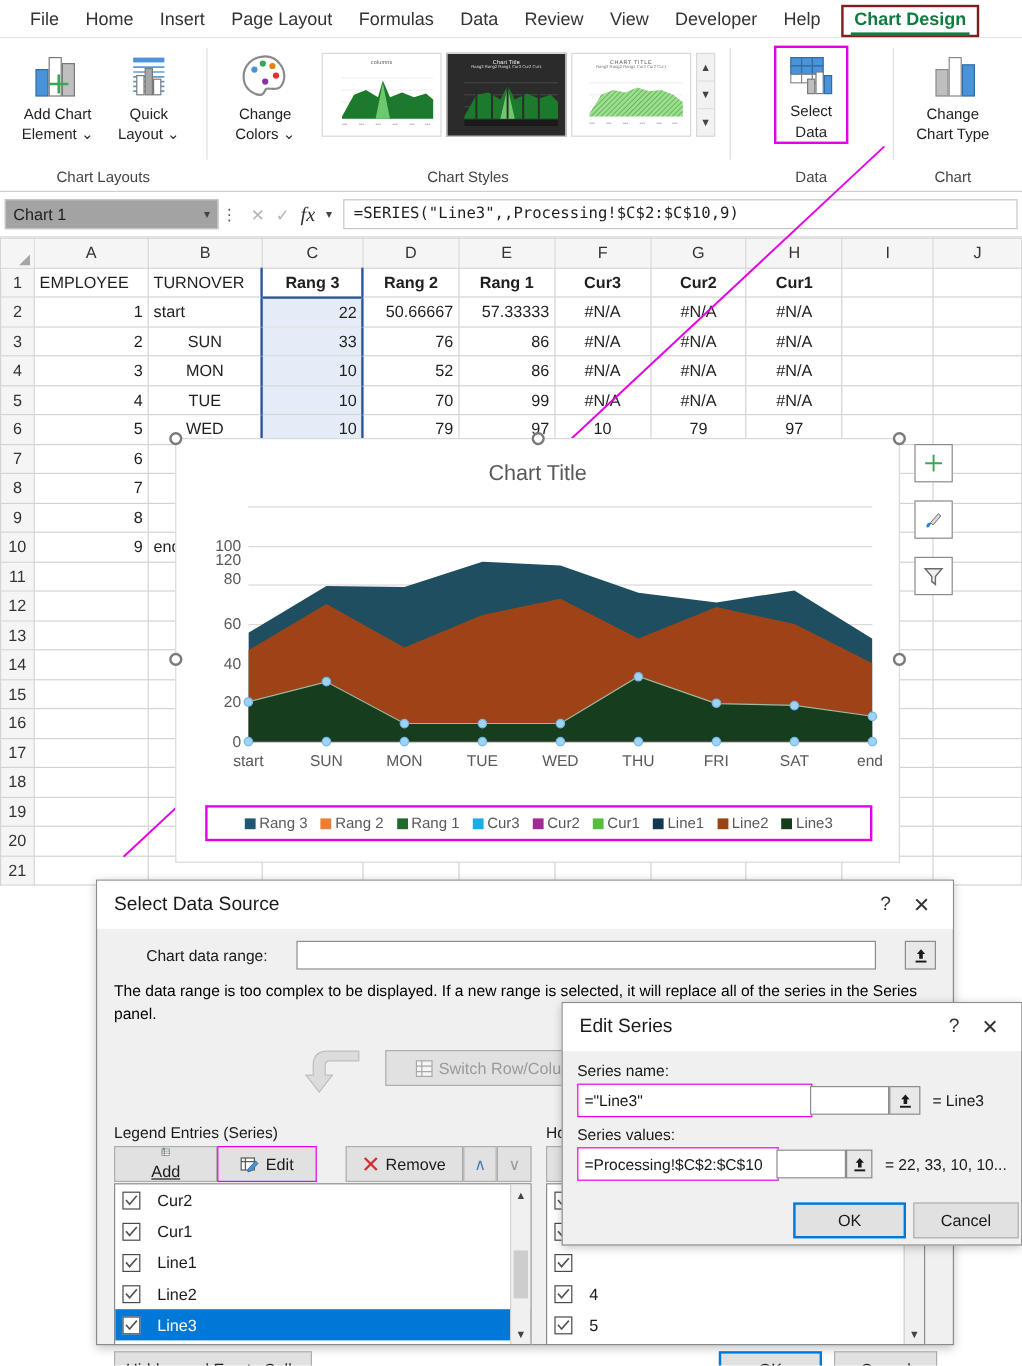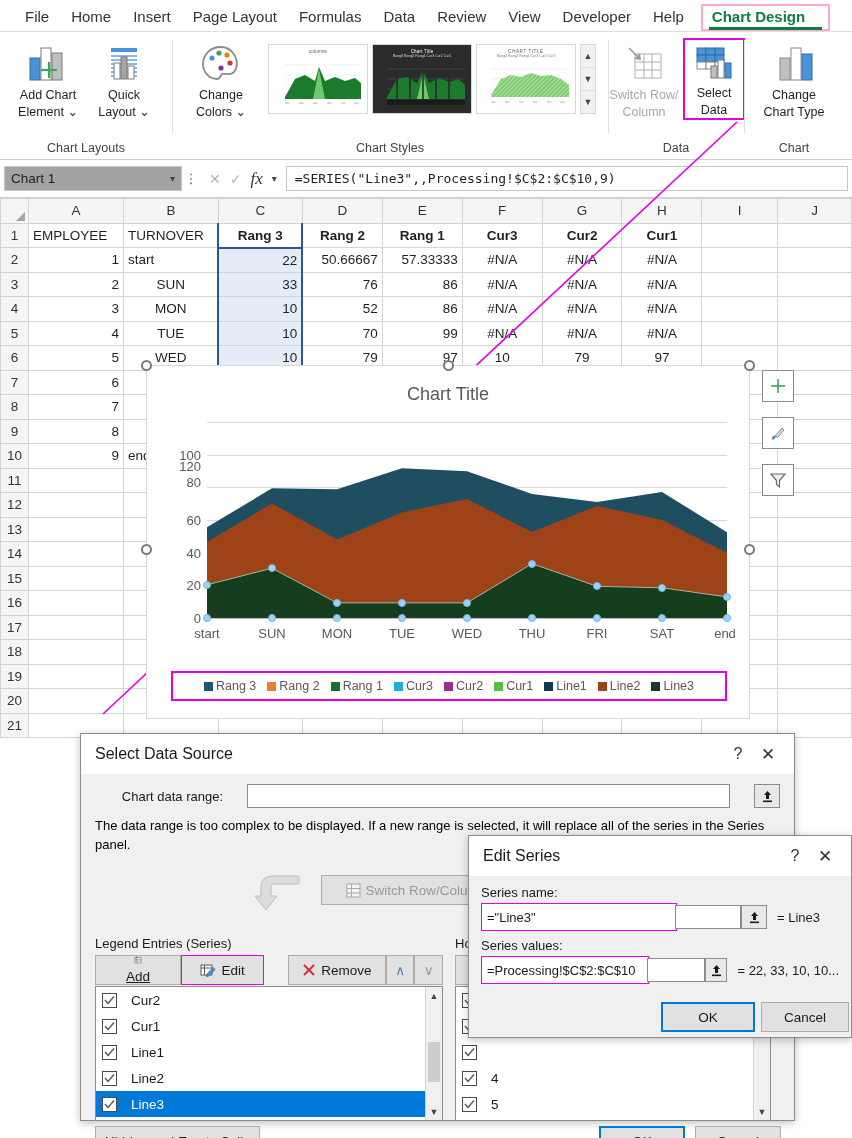--- a/index.html
+++ b/index.html
@@ -19,23 +19,23 @@
     height: 32px; display:flex; align-items:flex-end;
     padding-left: 14px; background:#fff;
     border-bottom: 1px solid #e1dfdd;
   }
   .rtab {
     padding: 3px 11px 6px 11px; font-size: 15px; color:#333; cursor:default;
     white-space:nowrap;
   }
   .rtab.active {
     color:#107c41; font-weight:600;
-    border:2px solid #f9a8d4;
+    border:2px solid #7f1d1d;
     margin-left:6px;
-    padding: 2px 23px 4px 9px;
+    padding: 2px 9px 4px 9px;
     position:relative;
   }
   .rtab.active::after{
     content:""; position:absolute; left:6px; right:6px; bottom:-1px; height:3px; background:#107c41;
   }
 
   #ribbon {
     height: 128px; background:#fff; border-bottom:1px solid #d0cfce;
     display:flex; position:relative;
   }
@@ -319,37 +319,20 @@
           <div>▼</div>
           <div style="border-bottom:none;">▼</div>
         </div>
       </div>
     </div>
     <div class="glabel">Chart Styles</div>
   </div>
 
   <div class="rgroup" style="width:136px;">
     <div class="gbody">
-      <div class="bigbtn dis">
-        <div class="ic">
-          <svg width="46" height="40" viewBox="0 0 46 40">
-            <g stroke="#bdbdbd" stroke-width="1.2" fill="#fff">
-              <rect x="14" y="10" width="26" height="24"></rect>
-              <line x1="14" y1="18" x2="40" y2="18"></line>
-                <line x1="14" y1="26" x2="40" y2="26"></line>
-              <line x1="23" y1="10" x2="23" y2="34"></line>
-                <line x1="31" y1="10" x2="31" y2="34"></line>
-            </g>
-            <path d="M8 4 L19 15" stroke="#9a9a9a" stroke-width="1.6" fill="none"></path>
-            <path d="M19 9 L20 16 L13 15 Z" fill="#9a9a9a"></path>
-          </svg>
-        </div>
-        <div>Switch Row/</div>
-        <div>Column</div>
-      </div>
       <div class="bigbtn hl-box" style="width:62px;padding-top:2px;">
         <div class="ic" style="height:42px;">
           <svg width="42" height="38" viewBox="0 0 42 38">
             <g stroke="#2f6ea5" stroke-width="1" fill="#4a93d9">
               <rect x="4" y="4" width="9" height="7"></rect>
                 <rect x="13" y="4" width="9" height="7"></rect>
                 <rect x="22" y="4" width="9" height="7"></rect>
               <rect x="4" y="11" width="9" height="7"></rect>
                 <rect x="13" y="11" width="9" height="7"></rect>
                 <rect x="22" y="11" width="9" height="7"></rect>

